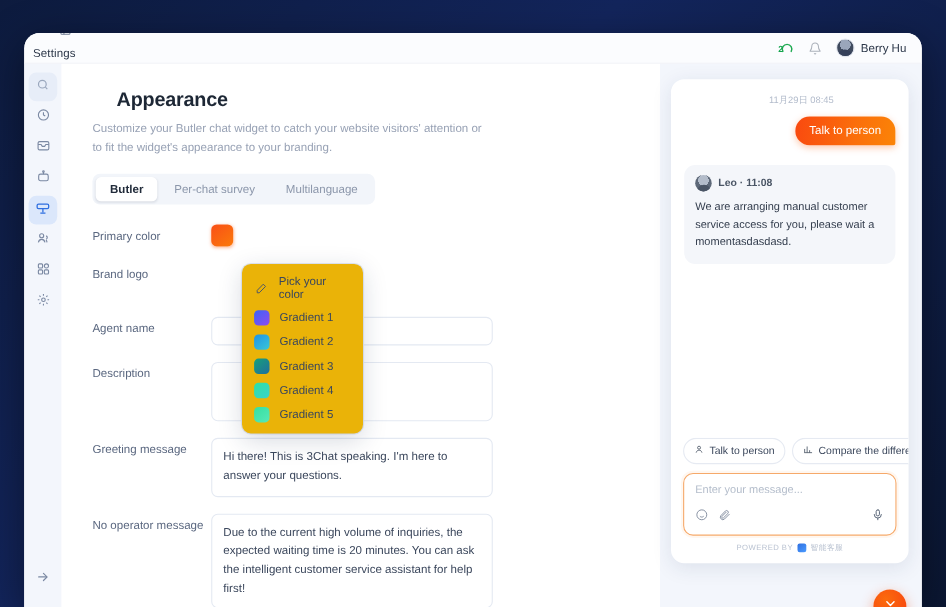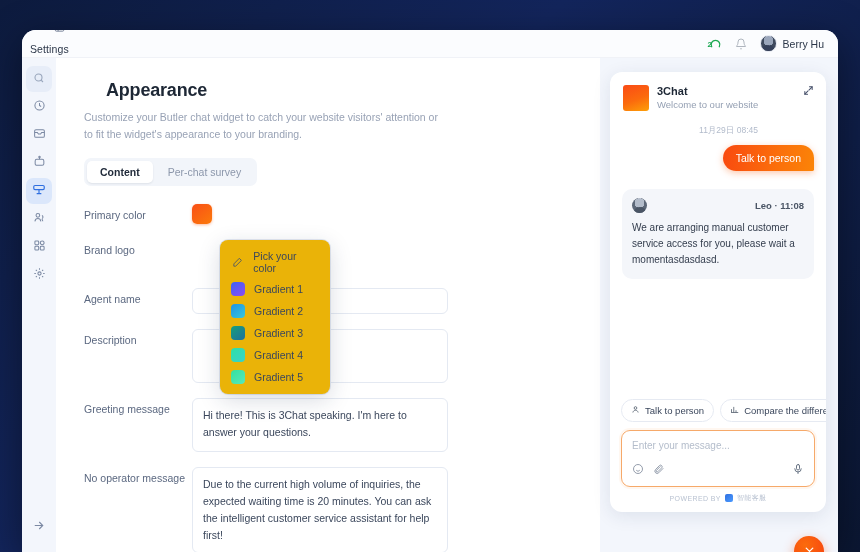--- a/index.html
+++ b/index.html
@@ -231,21 +231,21 @@
     color: #fff; font-size: 10.5px;
     padding: 7px 13px; border-radius: 14px 14px 2px 14px;
     box-shadow: 0 2px 7px rgba(250,95,15,.35);
   }
   .w-msg {
     margin: 18px 12px 0 12px;
     background: #f4f6fa;
     border-radius: 10px;
     padding: 9px 10px 11px;
   }
-  .w-msg-head { display:flex; align-items:center; gap:6px;justify-content:space-between; }
+  .w-msg-head { display:flex; align-items:center; gap:6px; }
   .w-msg-avatar {
     width: 15px; height: 15px; border-radius: 50%;
     background: radial-gradient(circle at 50% 33%, #b3bcca 0 38%, #5d6878 39% 100%);
     position: relative; overflow:hidden; flex:0 0 auto;
   }
   .w-msg-avatar::after{
     content:""; position:absolute;left:50%;top:57%;
     width:12px;height:10px;border-radius:50% 50% 0 0;transform:translateX(-50%);
     background:#4a5565;
   }
@@ -439,22 +439,23 @@
           </svg>
         </span>
       </div>
     </div>
 
     <div class="main">
       <div class="page-title">Appearance</div>
       <div class="page-sub">Customize your Butler chat widget to catch your website visitors' attention or to fit the widget's appearance to your branding.</div>
 
       <div class="tabs">
-        <div class="tab active">Content</div>
+        <div class="tab active">Butler</div>
         <div class="tab">Per-chat survey</div>
+        <div class="tab">Multilanguage</div>
       </div>
 
       <div class="form">
 
         <div class="row">
           <div class="row-label">Primary color</div>
           <div class="row-field">
             <div class="swatch"></div>
           </div>
         </div>
@@ -526,35 +527,20 @@
           <span class="dd-dot" style="background:linear-gradient(140deg,#35e0a0,#57e8b8)"></span>
           <span>Gradient 5</span>
         </div>
       </div>
 
     </div>
 
     <div class="preview-col">
       <div class="widget">
 
-        <div class="w-head">
-          <div class="w-logo"></div>
-          <div>
-            <div class="w-name">3Chat</div>
-            <div class="w-sub">Welcome to our website</div>
-          </div>
-          <span class="w-expand">
-            <svg width="11" height="11" viewBox="0 0 24 24" fill="none" stroke="currentColor" stroke-width="2.2" stroke-linecap="round" stroke-linejoin="round">
-              <path d="M14 4h6v6"></path>
-                <path d="M20 4l-7 7"></path>
-                <path d="M10 20H4v-6"></path>
-                <path d="M4 20l7-7"></path>
-            </svg>
-          </span>
-        </div>
 
         <div class="w-time">11月29日 08:45</div>
 
         <div class="w-cta-wrap">
           <div class="w-cta">Talk to person</div>
         </div>
 
         <div class="w-msg">
           <div class="w-msg-head">
             <span class="w-msg-avatar"></span>

